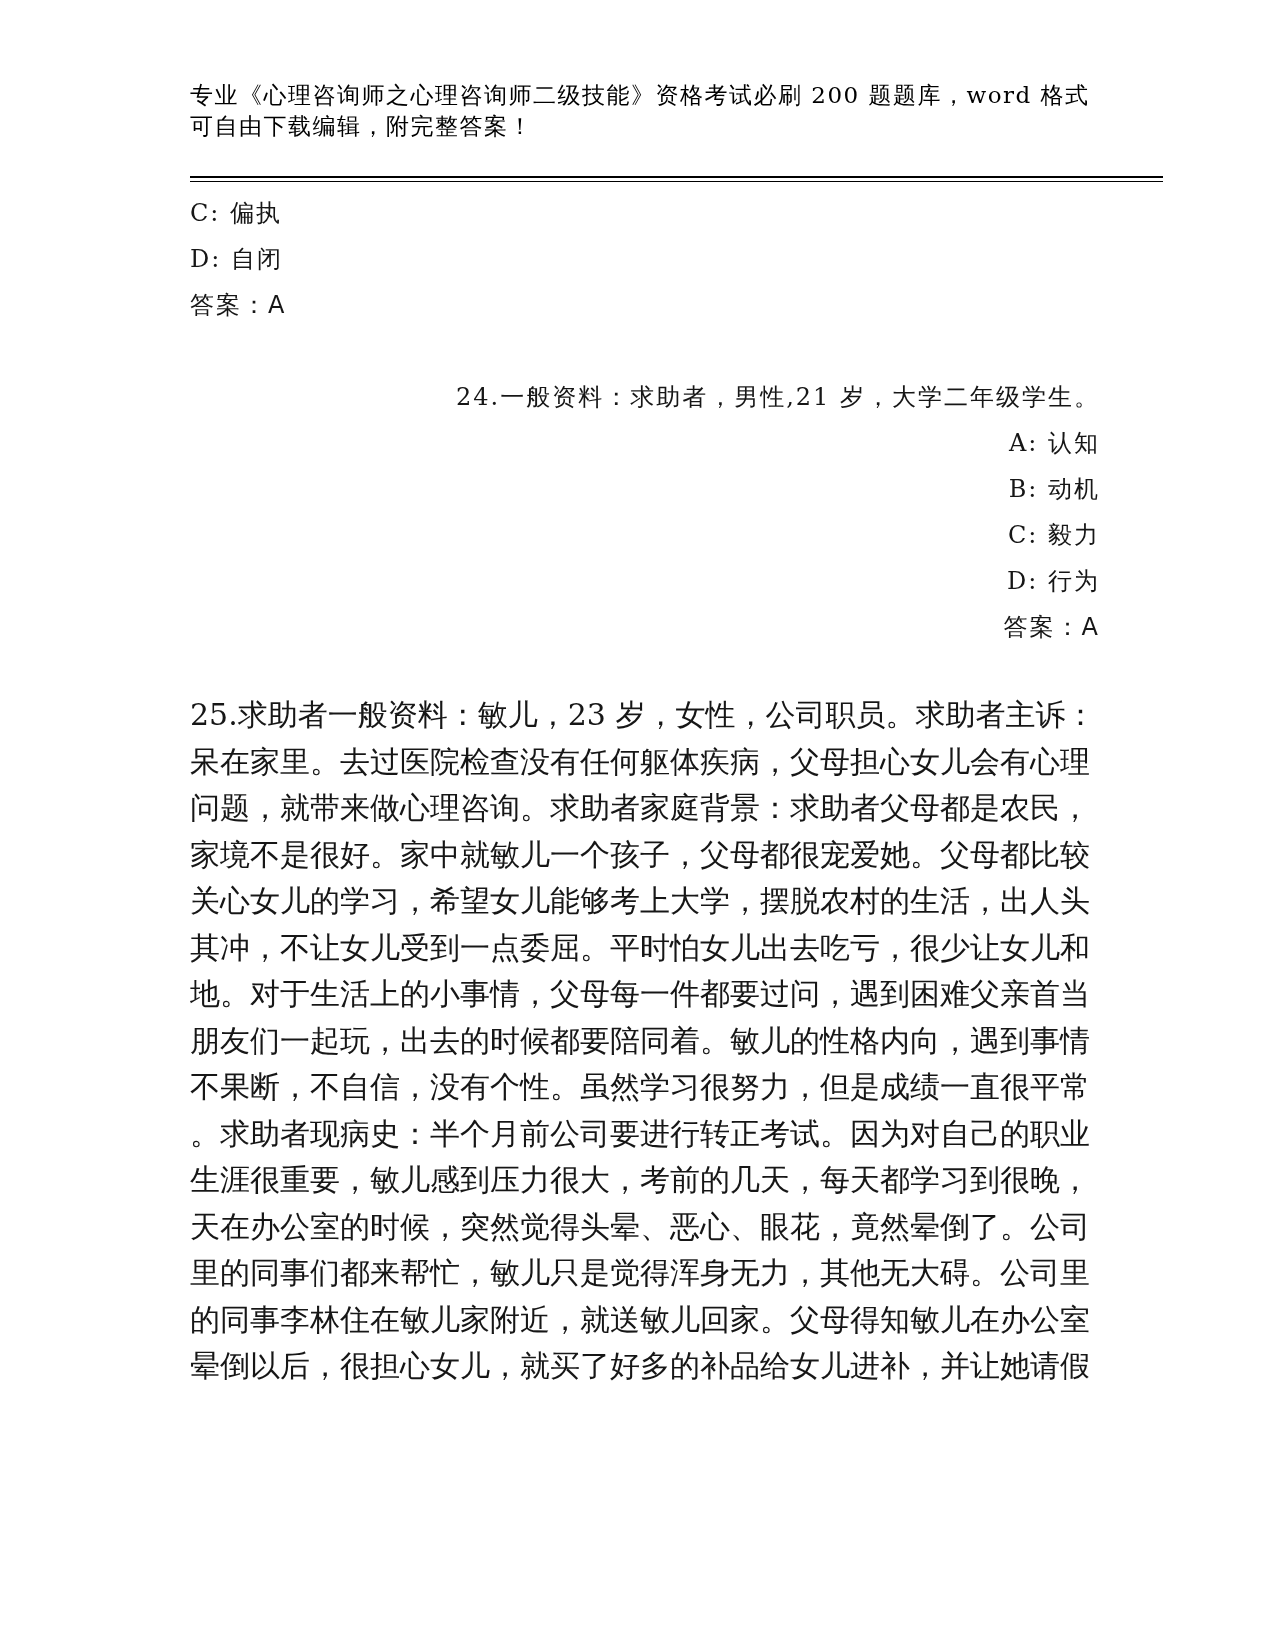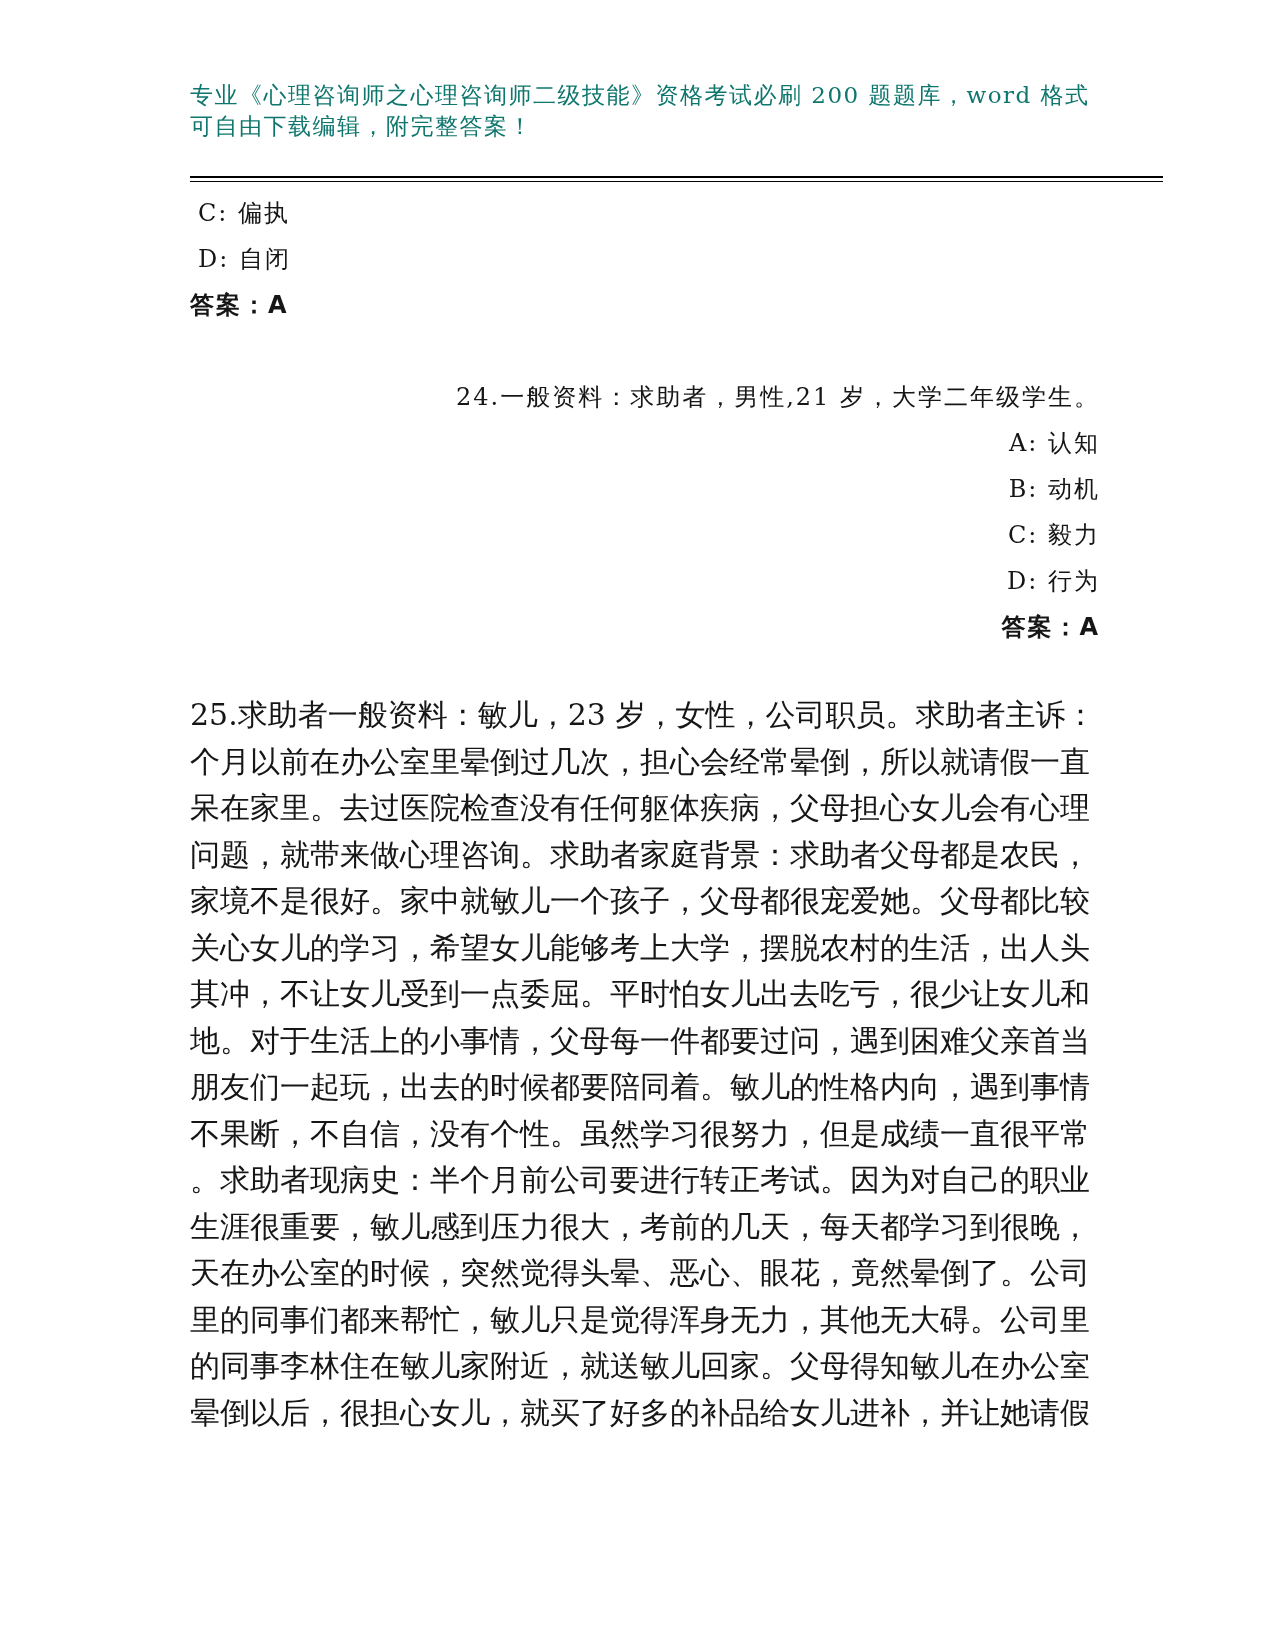--- a/index.html
+++ b/index.html
@@ -18,21 +18,21 @@
   }
   
   .hdr {
     position: absolute;
     left: 190px;
     top: 80px;
     width: 915px;
     font-size: 23px;
     line-height: 31px;
     letter-spacing: 1.5px;
-    color: #0f766e;
+    color: #000000;
   }
   .hdr-line { white-space: nowrap; }
   
   .hdr-rule {
     position: absolute;
     left: 190px;
     top: 176px;
     width: 973px;
     height: 3px;
     border-top: 2px solid #000000;
@@ -42,23 +42,23 @@
   .block {
     position: absolute;
     left: 190px;
     width: 910px;
     font-size: 24px;
     line-height: 46px;
     letter-spacing: 2px;
   }
   #q23-block { top: 190px; }
   #q24-block { top: 374px; text-align: right; }
-  .opt-line { white-space: nowrap; margin-left: 8px; }
+  .opt-line { white-space: nowrap; }
   .answer-line {
-    font-weight: bold;
+    font-weight: normal;
     font-family: "DejaVu Sans", sans-serif;
     letter-spacing: 2px;
     white-space: nowrap;
   }
   
   #q25-block {
     position: absolute;
     left: 190px;
     top: 692px;
     width: 900px;
@@ -95,21 +95,20 @@
     <div class="opt-line">24.一般资料：求助者，男性,21 岁，大学二年级学生。</div>
     <div class="opt-line">A: 认知</div>
     <div class="opt-line">B: 动机</div>
     <div class="opt-line">C: 毅力</div>
     <div class="opt-line">D: 行为</div>
     <div class="answer-line">答案：A</div>
   </div>
 
   <div id="q25-block">
     <div class="p-line">25.求助者一般资料：敏儿，23 岁，女性，公司职员。求助者主诉：半</div>
-    <div class="p-line">个月以前在办公室里晕倒过几次，担心会经常晕倒，所以就请假一直</div>
     <div class="p-line">呆在家里。去过医院检查没有任何躯体疾病，父母担心女儿会有心理</div>
     <div class="p-line">问题，就带来做心理咨询。求助者家庭背景：求助者父母都是农民，</div>
     <div class="p-line">家境不是很好。家中就敏儿一个孩子，父母都很宠爱她。父母都比较</div>
     <div class="p-line">关心女儿的学习，希望女儿能够考上大学，摆脱农村的生活，出人头</div>
     <div class="p-line">其冲，不让女儿受到一点委屈。平时怕女儿出去吃亏，很少让女儿和</div>
     <div class="p-line">地。对于生活上的小事情，父母每一件都要过问，遇到困难父亲首当</div>
     <div class="p-line">朋友们一起玩，出去的时候都要陪同着。敏儿的性格内向，遇到事情</div>
     <div class="p-line">不果断，不自信，没有个性。虽然学习很努力，但是成绩一直很平常</div>
     <div class="p-line">。求助者现病史：半个月前公司要进行转正考试。因为对自己的职业</div>
     <div class="p-line">生涯很重要，敏儿感到压力很大，考前的几天，每天都学习到很晚，</div>

